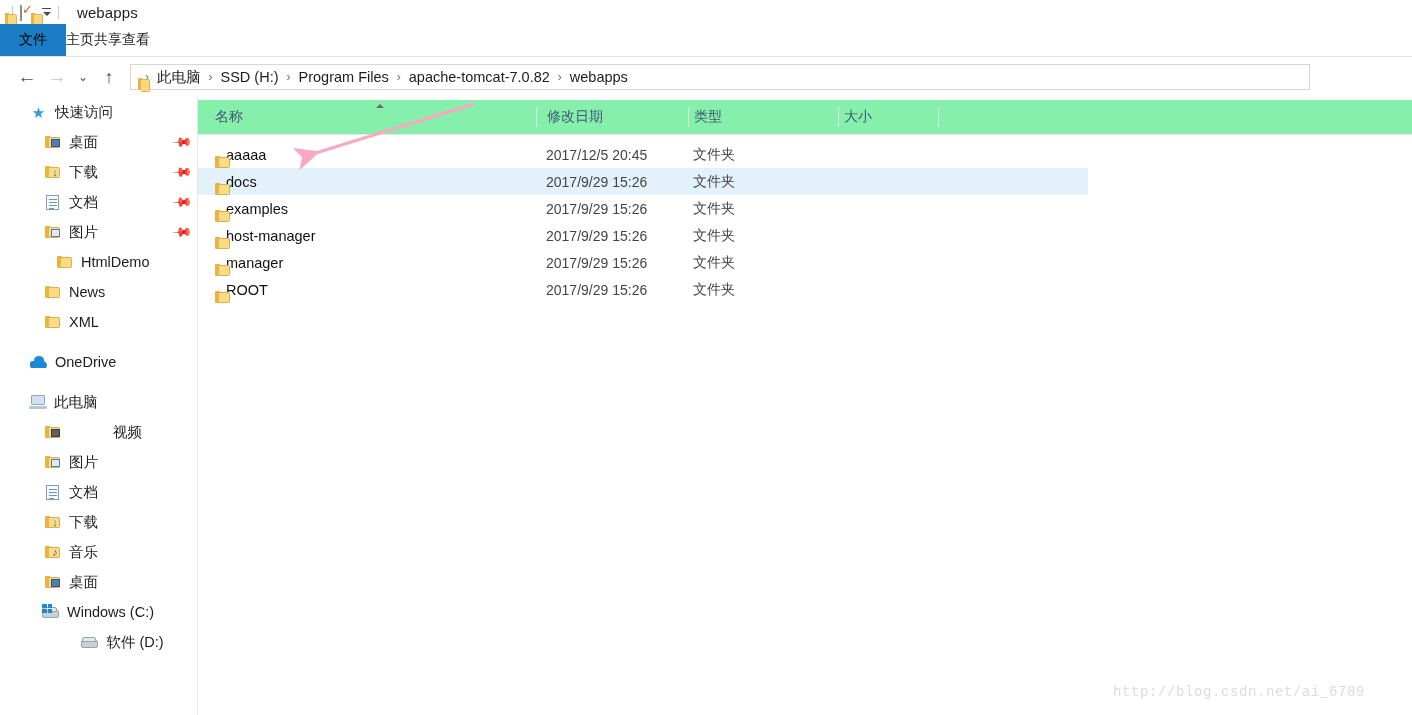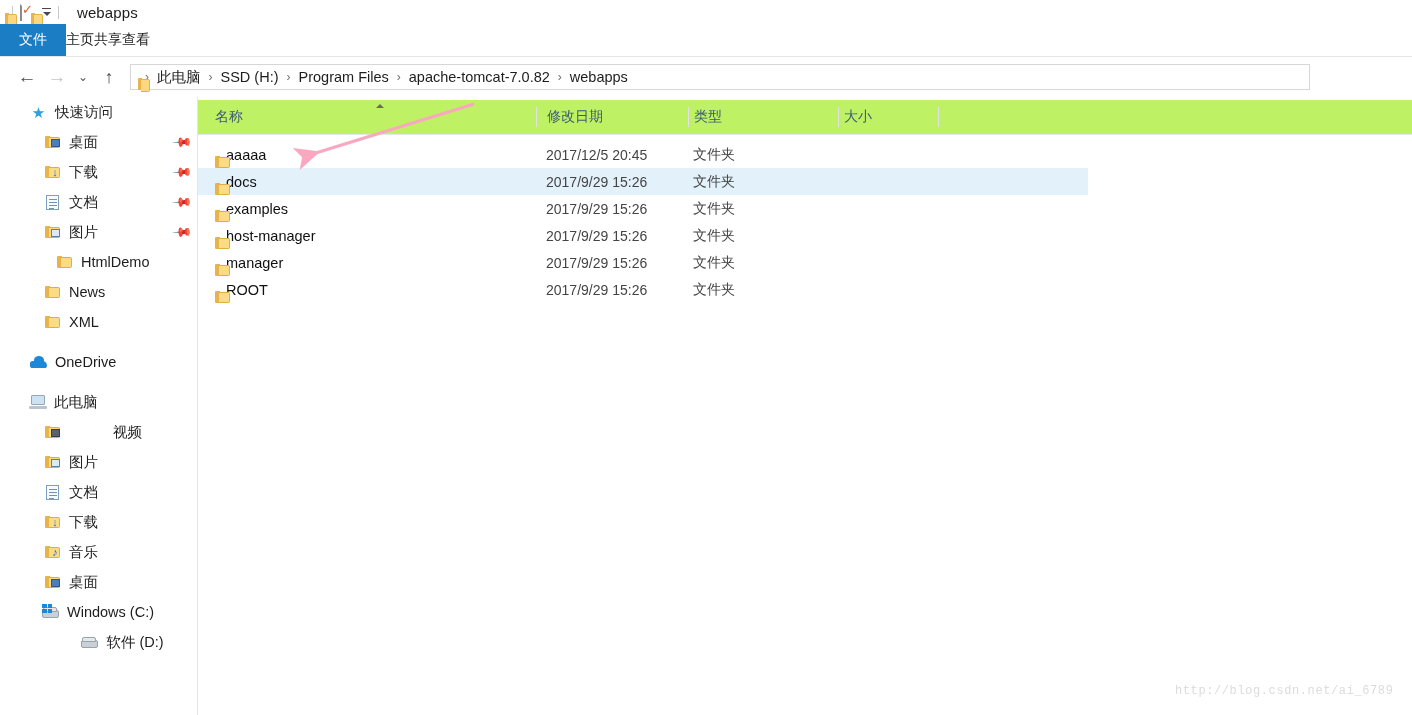--- a/index.html
+++ b/index.html
@@ -86,21 +86,21 @@
     width: 1412px; height: 32px;
     display: flex; align-items: stretch;
     background: #ffffff;
   }
   .tab {
     display: flex; align-items: center; justify-content: center;
     font-size: 14px; color: #1d1d1d;
     padding: 0 0; height: 32px; cursor: default;
   }
   .tab.file {
-    background: #1b7dc4; color: #ffffff; padding: 8px 19px; text-align: center;
+    background: #1b7dc4; color: #000000; padding: 8px 19px; text-align: center;
   }
   .ribbon-underline {
     position: absolute; left: 0; top: 56px;
     width: 1412px; height: 1px; background: #e4e4e4;
   }
 
   
   .addrbar {
     position: absolute; left: 0; top: 57px;
     width: 1412px; height: 40px;
@@ -247,21 +247,21 @@
     width: 10px; height: 9px;
     display: grid; grid-template-columns: 1fr 1fr; grid-template-rows: 1fr 1fr;
     gap: 1px;
   }
   .winflag i { background: #1b89da; display: block; }
 
   
   .colhead {
     position: absolute; left: 198px; top: 100px;
     width: 1214px; height: 34px;
-    background: #bef264;
+    background: #86efac;
   }
   .colhead .ch {
     position: absolute; top: 0; height: 34px;
     display: flex; align-items: center;
     font-size: 14px; color: #3d5a73; cursor: default;
   }
   .colhead .cdiv {
     position: absolute; top: 7px; width: 1px; height: 20px; background: #e2e2e2;
   }
   .colhead .sort-caret {
@@ -308,23 +308,23 @@
 
   
   .annot {
     position: absolute; left: 0; top: 0;
     width: 1412px; height: 715px;
     pointer-events: none;
   }
 
   
   .watermark {
-    position: absolute; left: 1175px; top: 684px;
+    position: absolute; left: 1113px; top: 684px;
     font-family: "Liberation Mono", "DejaVu Sans Mono", monospace;
-    font-size: 12px; color: #dcdcdc;
+    font-size: 14px; color: #dcdcdc;
     letter-spacing: .6px; white-space: nowrap;
   }
 </style>
 </head>
 <body>
 
 <div id="explorer">
 
   <div class="titlebar">
     <div class="qat">

